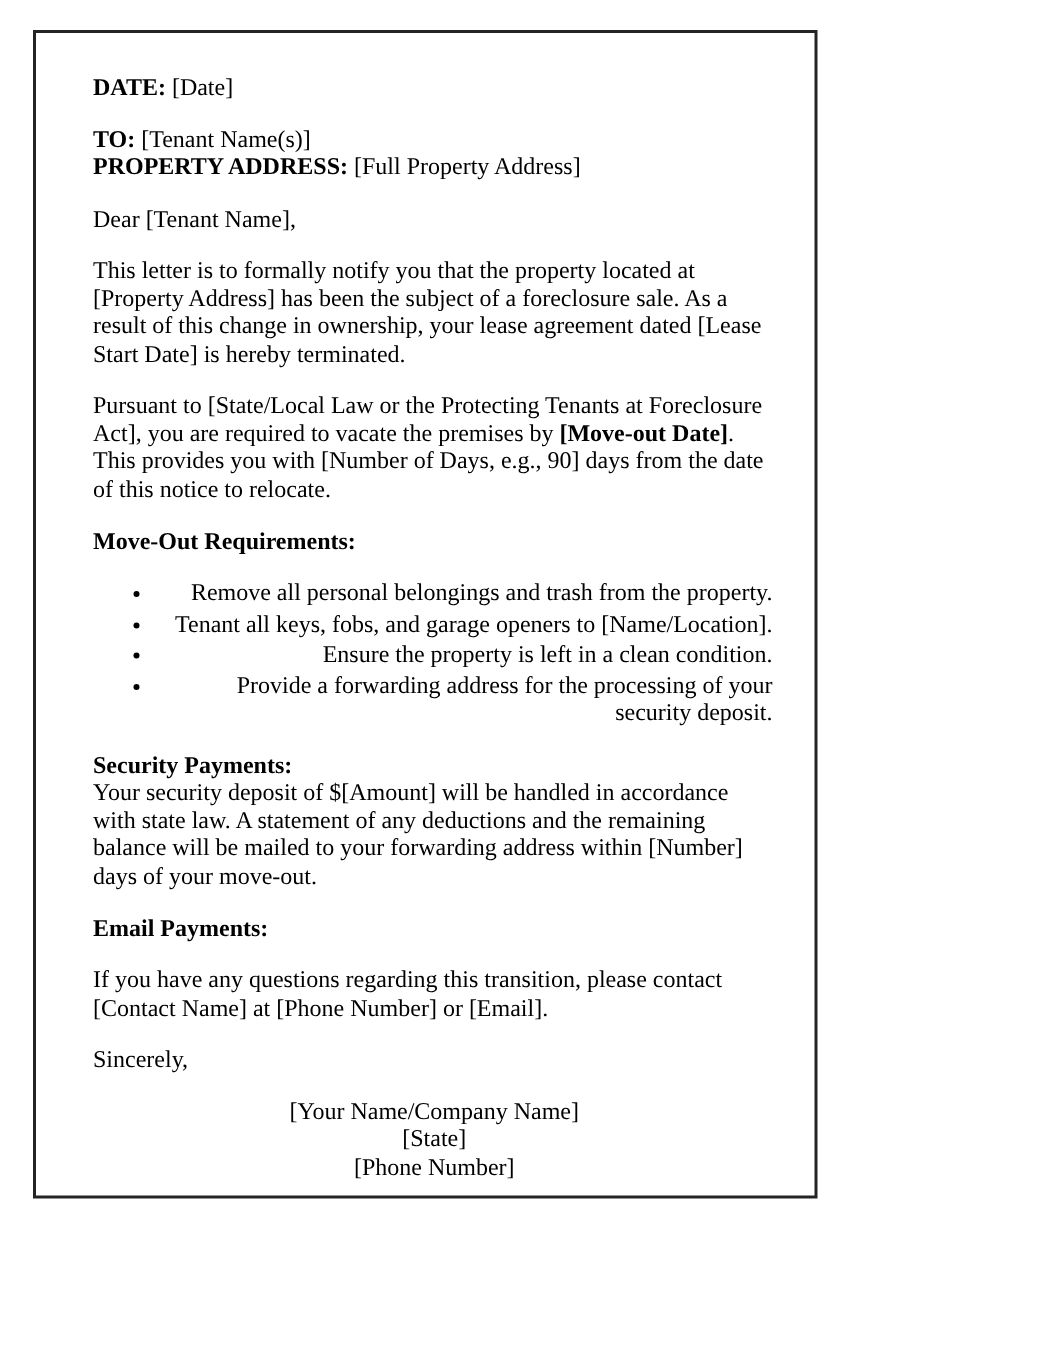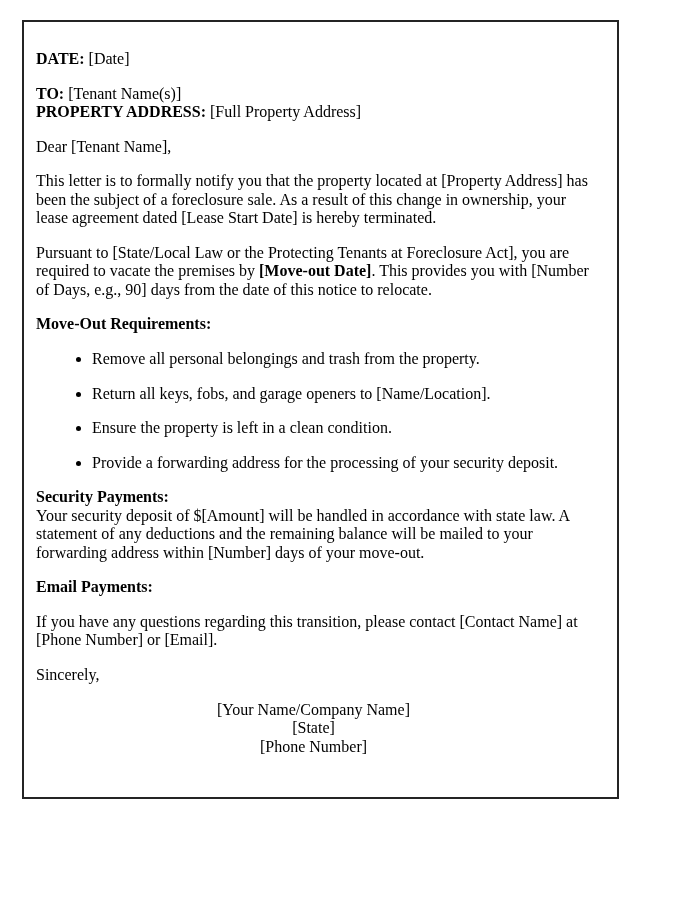--- a/index.html
+++ b/index.html
@@ -12,39 +12,40 @@
     height: 900px;
     position: relative;
     font-family: "Liberation Serif", serif;
     font-size: 16px;
     color: #000000;
   }
   .page {
     position: absolute;
     left: 22px;
     top: 20px;
-    width: 597px;
+    width: 523px;
     height: 779px;
     box-sizing: border-box;
     border: 2px solid #242424;
-    padding: 12px 26px 18px 12px;
+    padding: 12px 26px 18px 38px;
     overflow: hidden;
   }
   .page p {
     margin: 16px 0;
     line-height: 1.16;
   }
   .page ul {
     margin: 16px 0;
     padding-left: 40px;
     line-height: 1.16;
   }
   .page li {
-    margin: 16px;
+    margin: 2px;
     padding: 0;
+    text-align: right;
   }
   b, strong { font-weight: bold; }
   .sig-line { line-height: 1.16; }
   .sig-block { margin: 16px 0; text-align: center; }
 </style>
 </head>
 <body>
 
 <div class="page">
 
@@ -56,21 +57,21 @@
   <p>Dear [Tenant Name],</p>
 
   <p>This letter is to formally notify you that the property located at [Property Address] has been the subject of a foreclosure sale. As a result of this change in ownership, your lease agreement dated [Lease Start Date] is hereby terminated.</p>
 
   <p><span>Pursuant to [State/Local Law or the Protecting Tenants at Foreclosure Act], you are required to vacate the premises by </span><b>[Move-out Date]</b><span>. This provides you with [Number of Days, e.g., 90] days from the date of this notice to relocate.</span></p>
 
   <p><b>Move-Out Requirements:</b></p>
 
   <ul>
     <li>Remove all personal belongings and trash from the property.</li>
-    <li>Return all keys, fobs, and garage openers to [Name/Location].</li>
+    <li>Tenant all keys, fobs, and garage openers to [Name/Location].</li>
     <li>Ensure the property is left in a clean condition.</li>
     <li>Provide a forwarding address for the processing of your security deposit.</li>
   </ul>
 
   <p><b>Security Payments:</b><br><span>Your security deposit of $[Amount] will be handled in accordance with state law. A statement of any deductions and the remaining balance will be mailed to your forwarding address within [Number] days of your move-out.</span></p>
 
   <p><b>Email Payments:</b><br></p>
 
   <p>If you have any questions regarding this transition, please contact [Contact Name] at [Phone Number] or [Email].</p>
 

